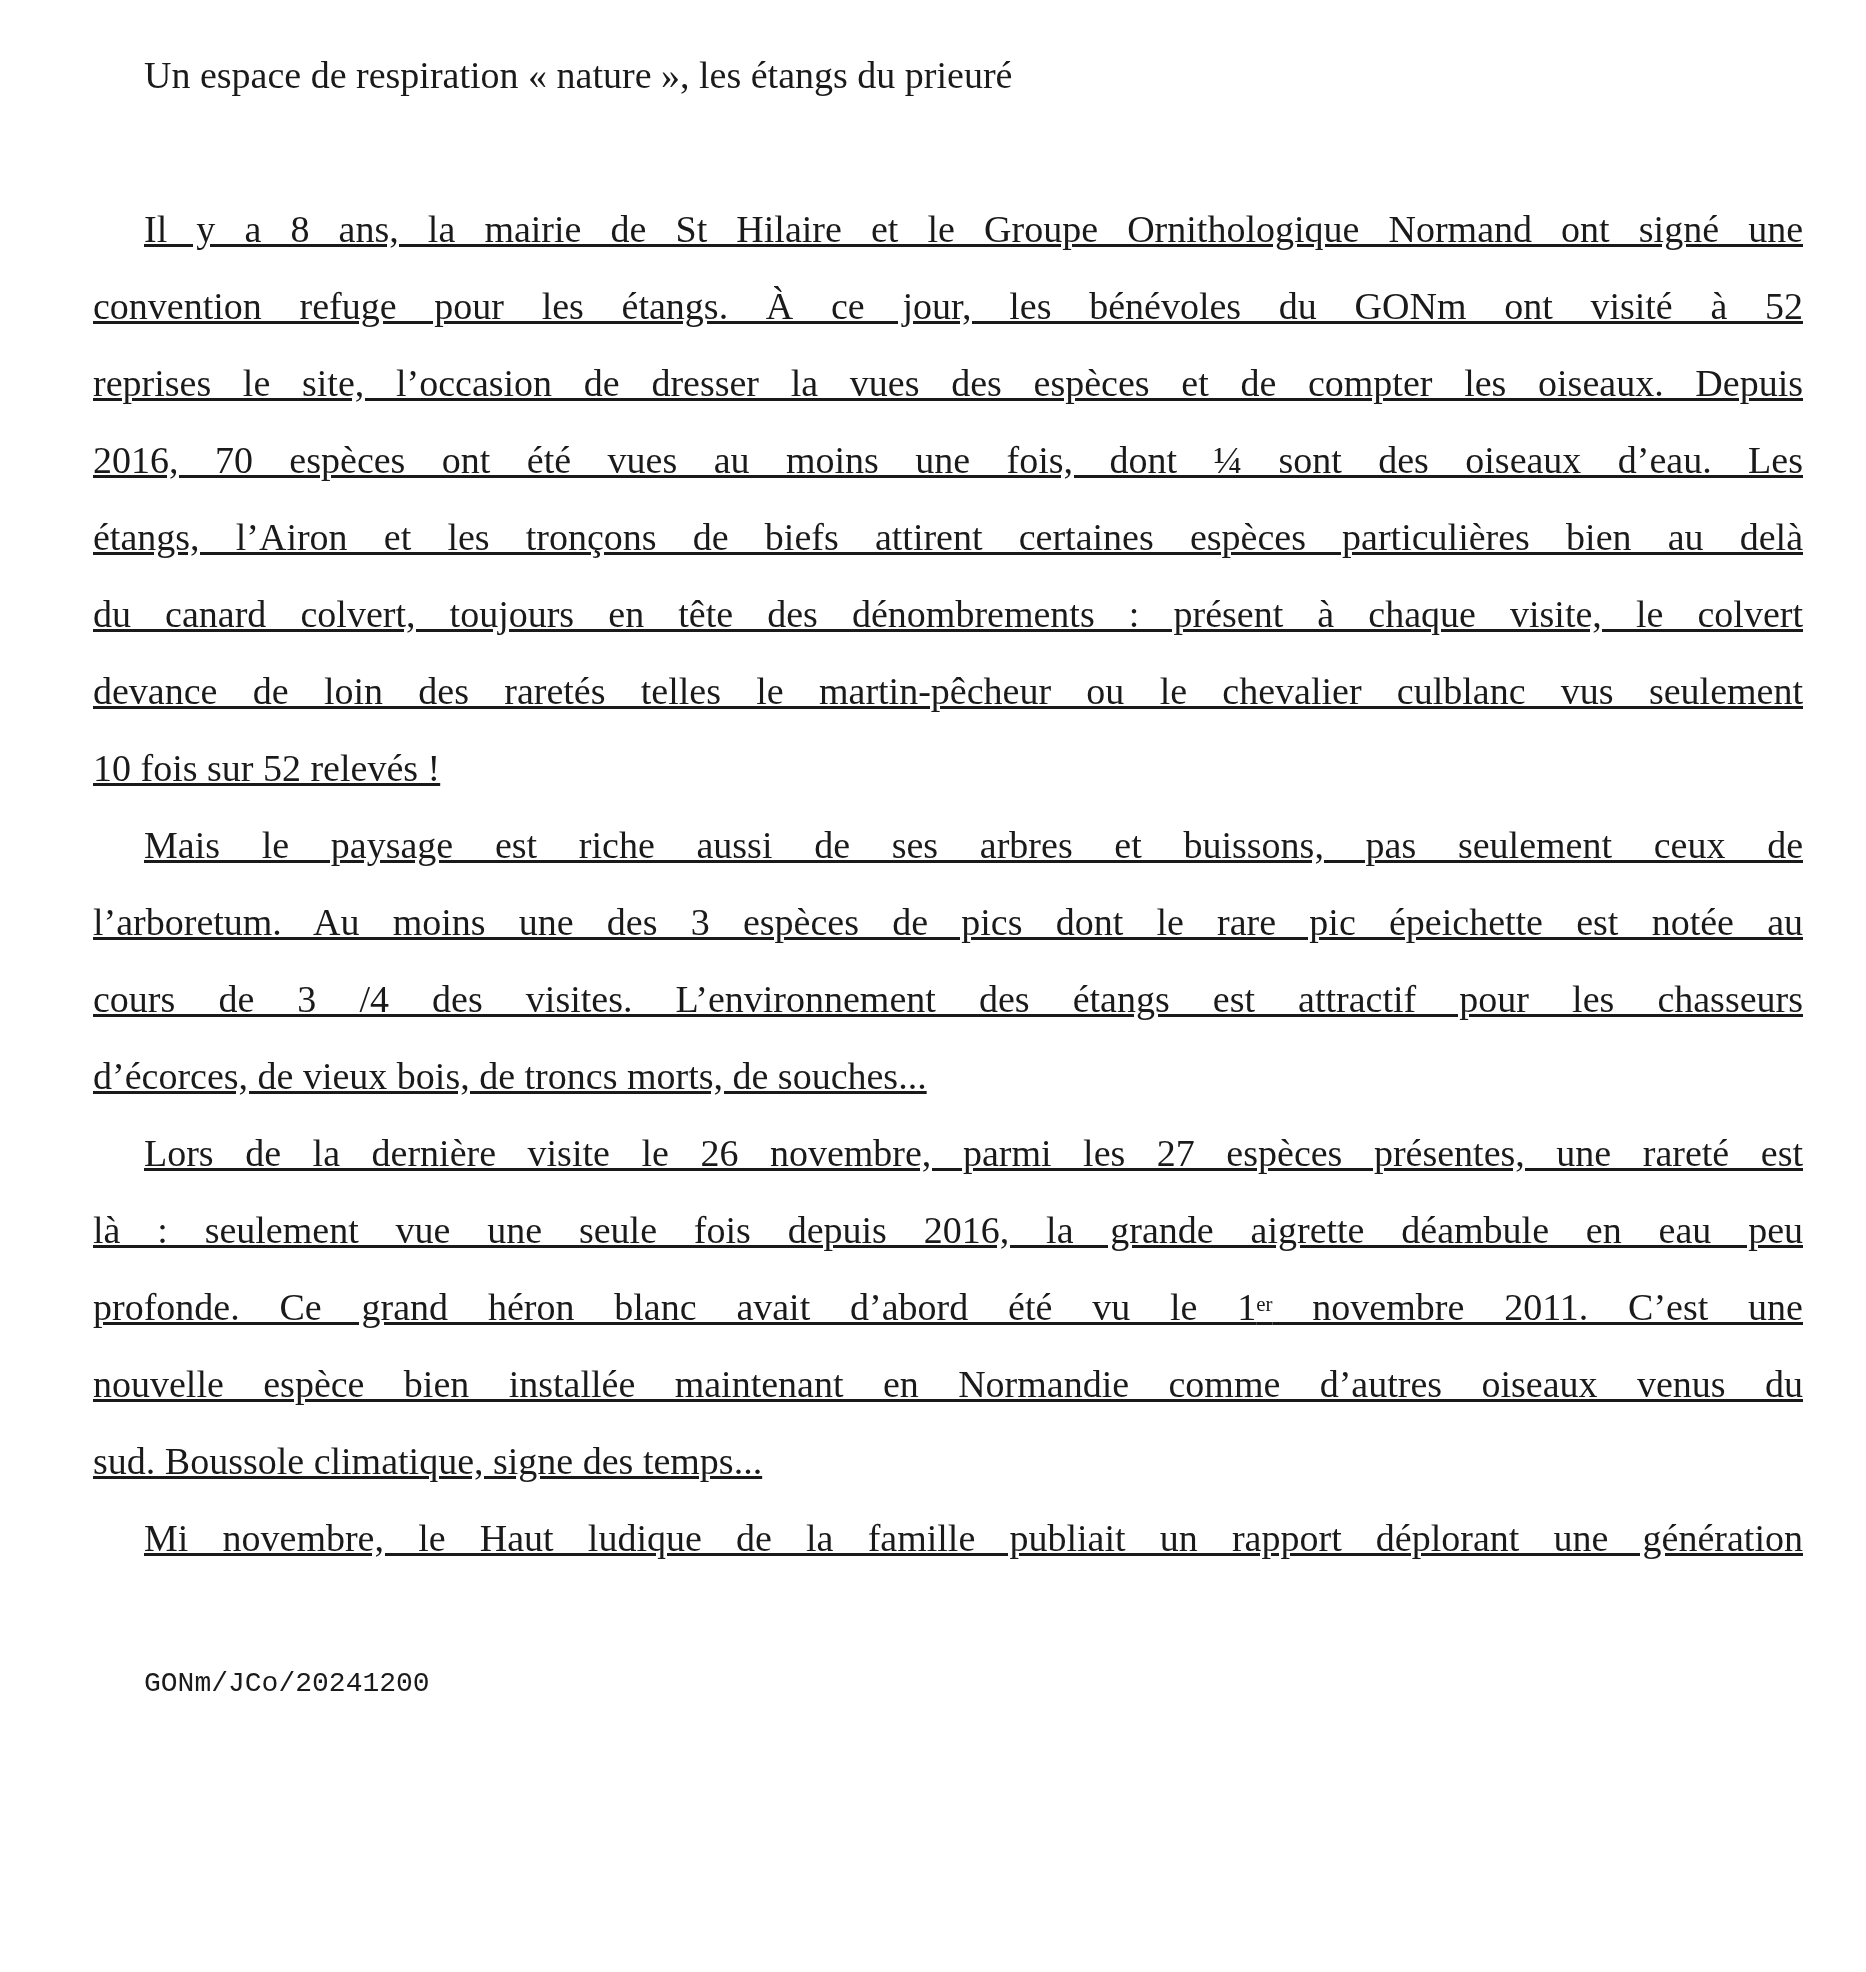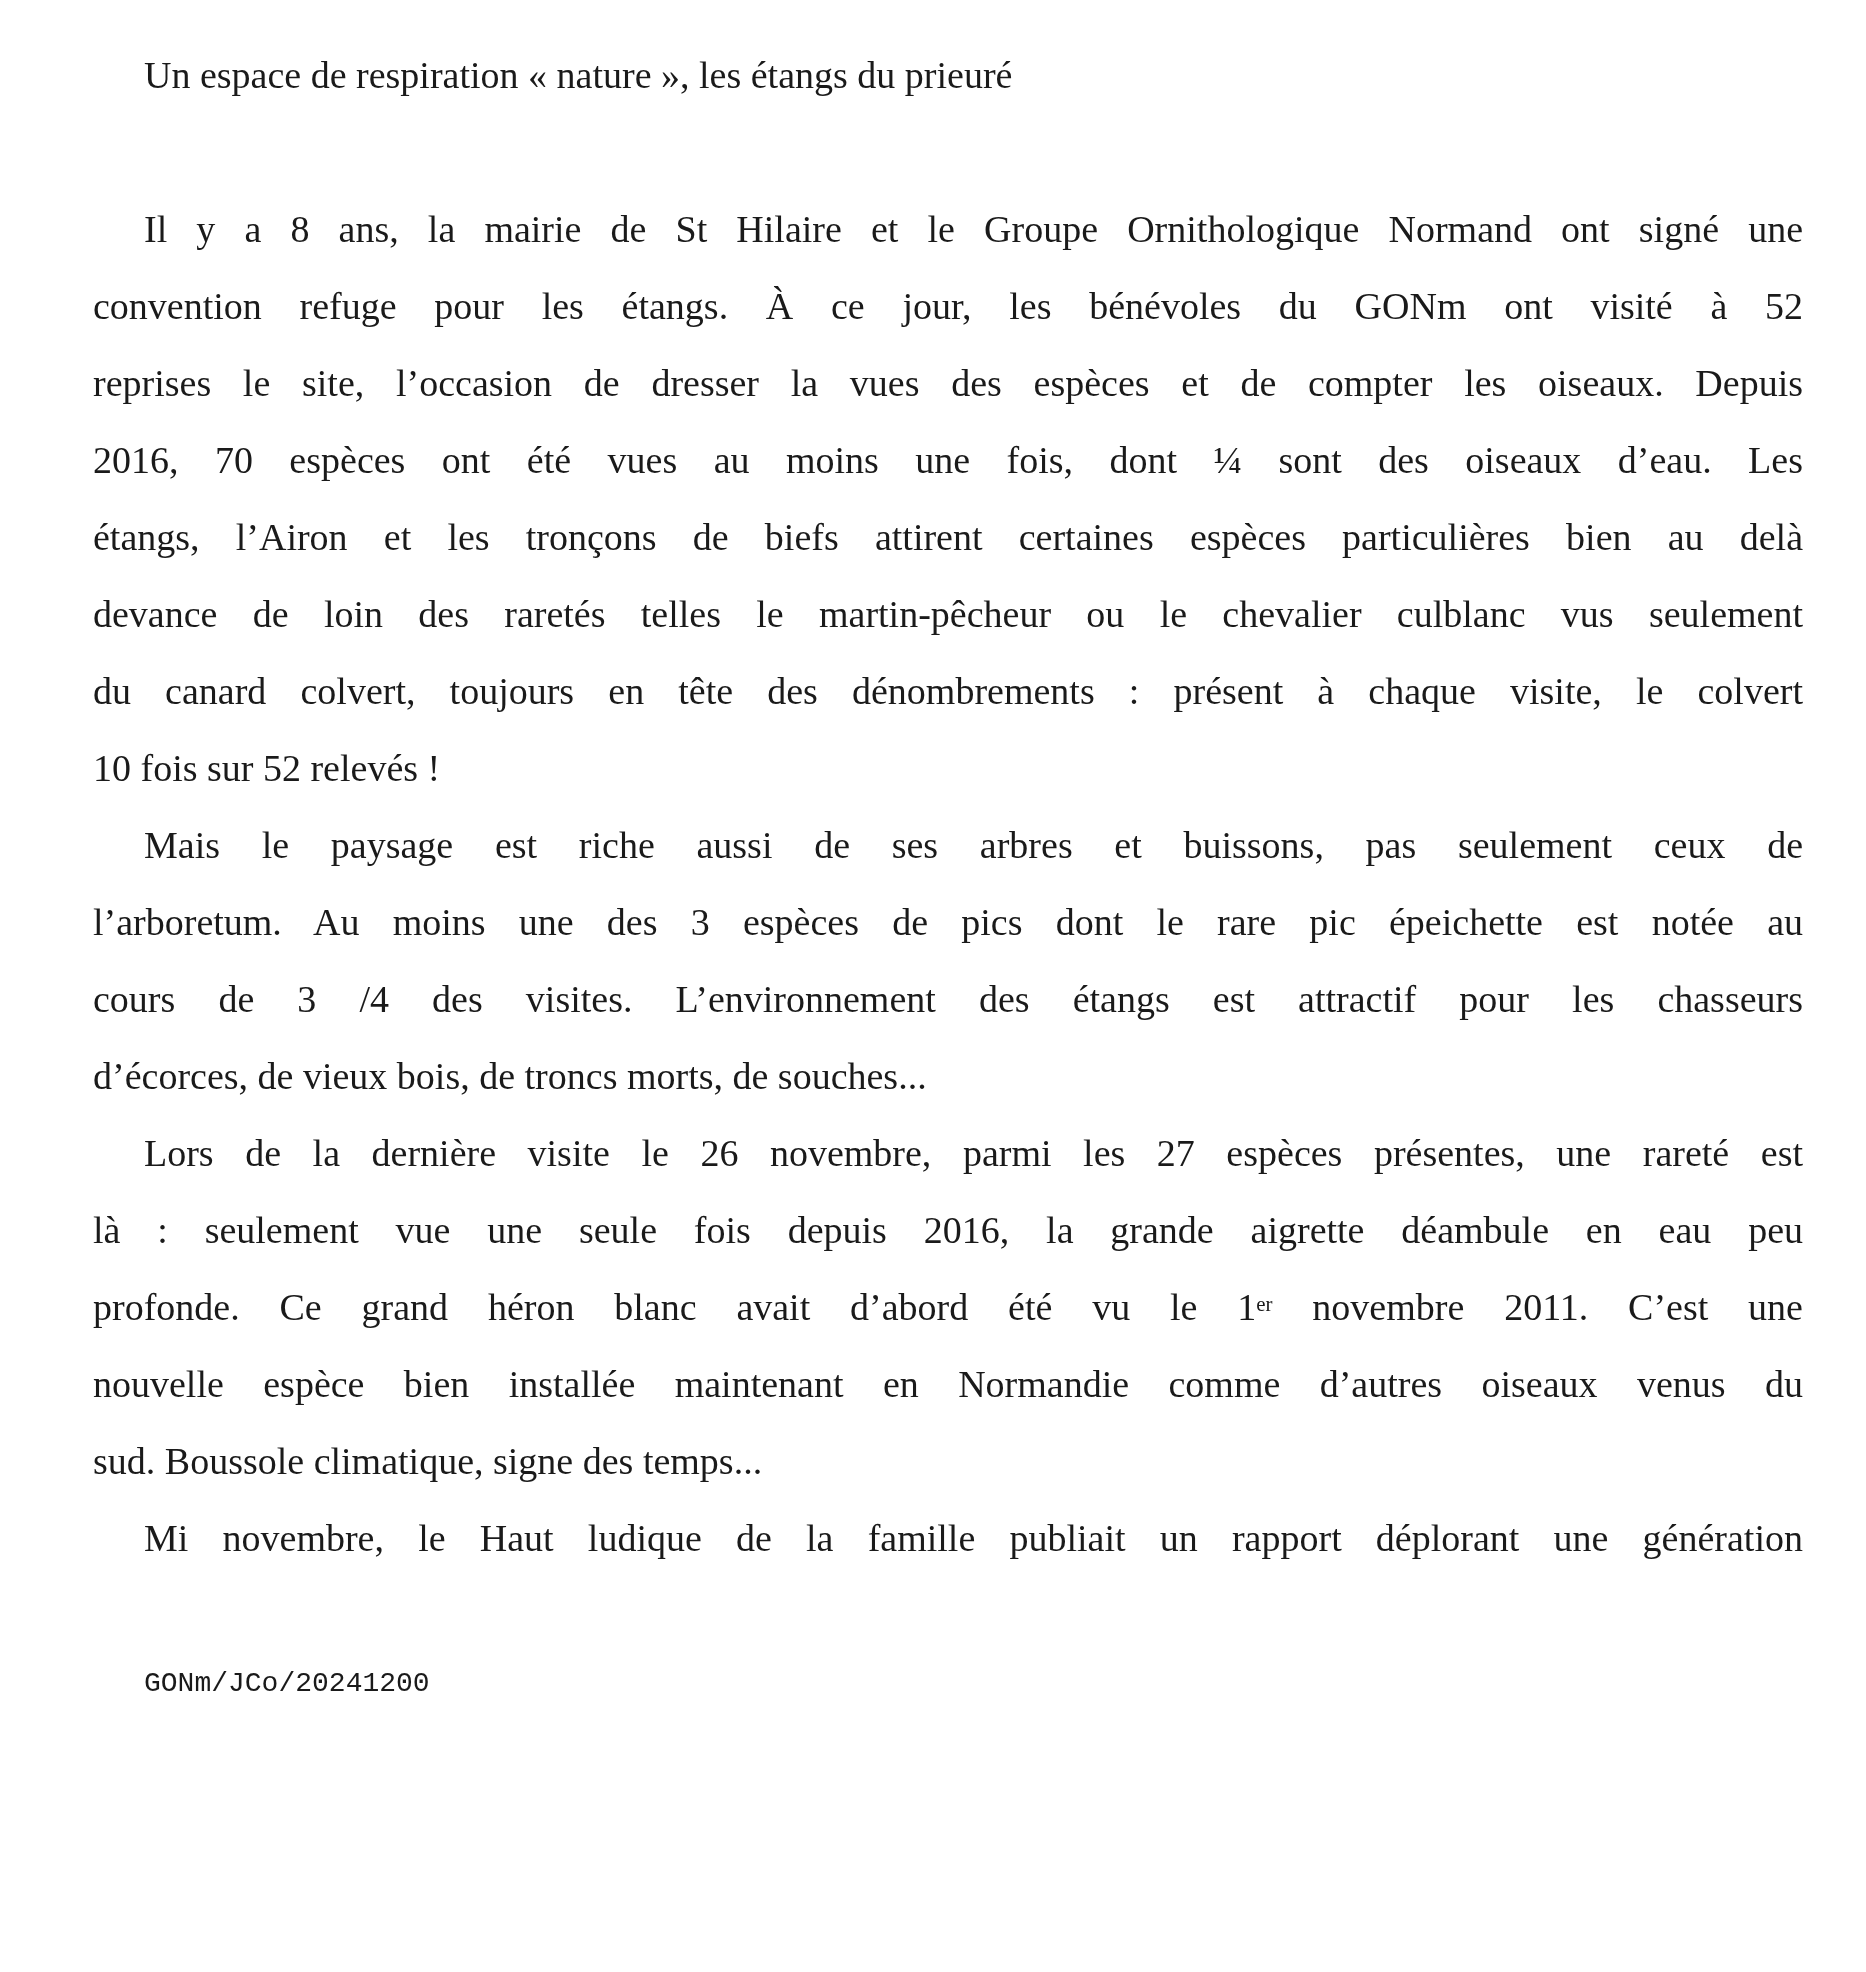--- a/index.html
+++ b/index.html
@@ -25,20 +25,21 @@
     font-size: 38px;
     font-weight: 400;
     line-height: 77px;
     white-space: nowrap;
   }
   .title-gap {
     height: 77px;
   }
   .para {
     margin: 0;
+    text-decoration: underline;
   }
   .line {
     font-size: 38px;
     line-height: 77px;
     text-align: justify;
     text-align-last: justify;
     -moz-text-align-last: justify;
   }
   .line.first {
     text-indent: 51px;
@@ -69,22 +70,22 @@
   <h1 class="doc-title">Un espace de respiration « nature », les étangs du prieuré</h1>
 
   <div class="title-gap"></div>
 
   <div class="para">
     <div class="line first">Il y a 8 ans, la mairie de St Hilaire et le Groupe Ornithologique Normand ont signé une</div>
     <div class="line">convention refuge pour les étangs. À ce jour, les bénévoles du GONm ont visité à 52</div>
     <div class="line">reprises le site, l’occasion de dresser la vues des espèces et de compter les oiseaux. Depuis</div>
     <div class="line">2016, 70 espèces ont été vues au moins une fois, dont ¼ sont des oiseaux d’eau. Les</div>
     <div class="line">étangs, l’Airon et les tronçons de biefs attirent certaines espèces particulières bien au delà</div>
+    <div class="line">du canard colvert, toujours en tête des dénombrements : présent à chaque visite, le colvert</div>
     <div class="line">devance de loin des raretés telles le martin-pêcheur ou le chevalier culblanc vus seulement</div>
-    <div class="line">du canard colvert, toujours en tête des dénombrements : présent à chaque visite, le colvert</div>
     <div class="line last">10 fois sur 52 relevés !</div>
   </div>
 
   <div class="para">
     <div class="line first">Mais le paysage est riche aussi de ses arbres et buissons, pas seulement ceux de</div>
     <div class="line">l’arboretum. Au moins une des 3 espèces de pics dont le rare pic épeichette est notée au</div>
     <div class="line">cours de 3 /4 des visites. L’environnement des étangs est attractif pour les chasseurs</div>
     <div class="line last">d’écorces, de vieux bois, de troncs morts, de souches...</div>
   </div>
 

